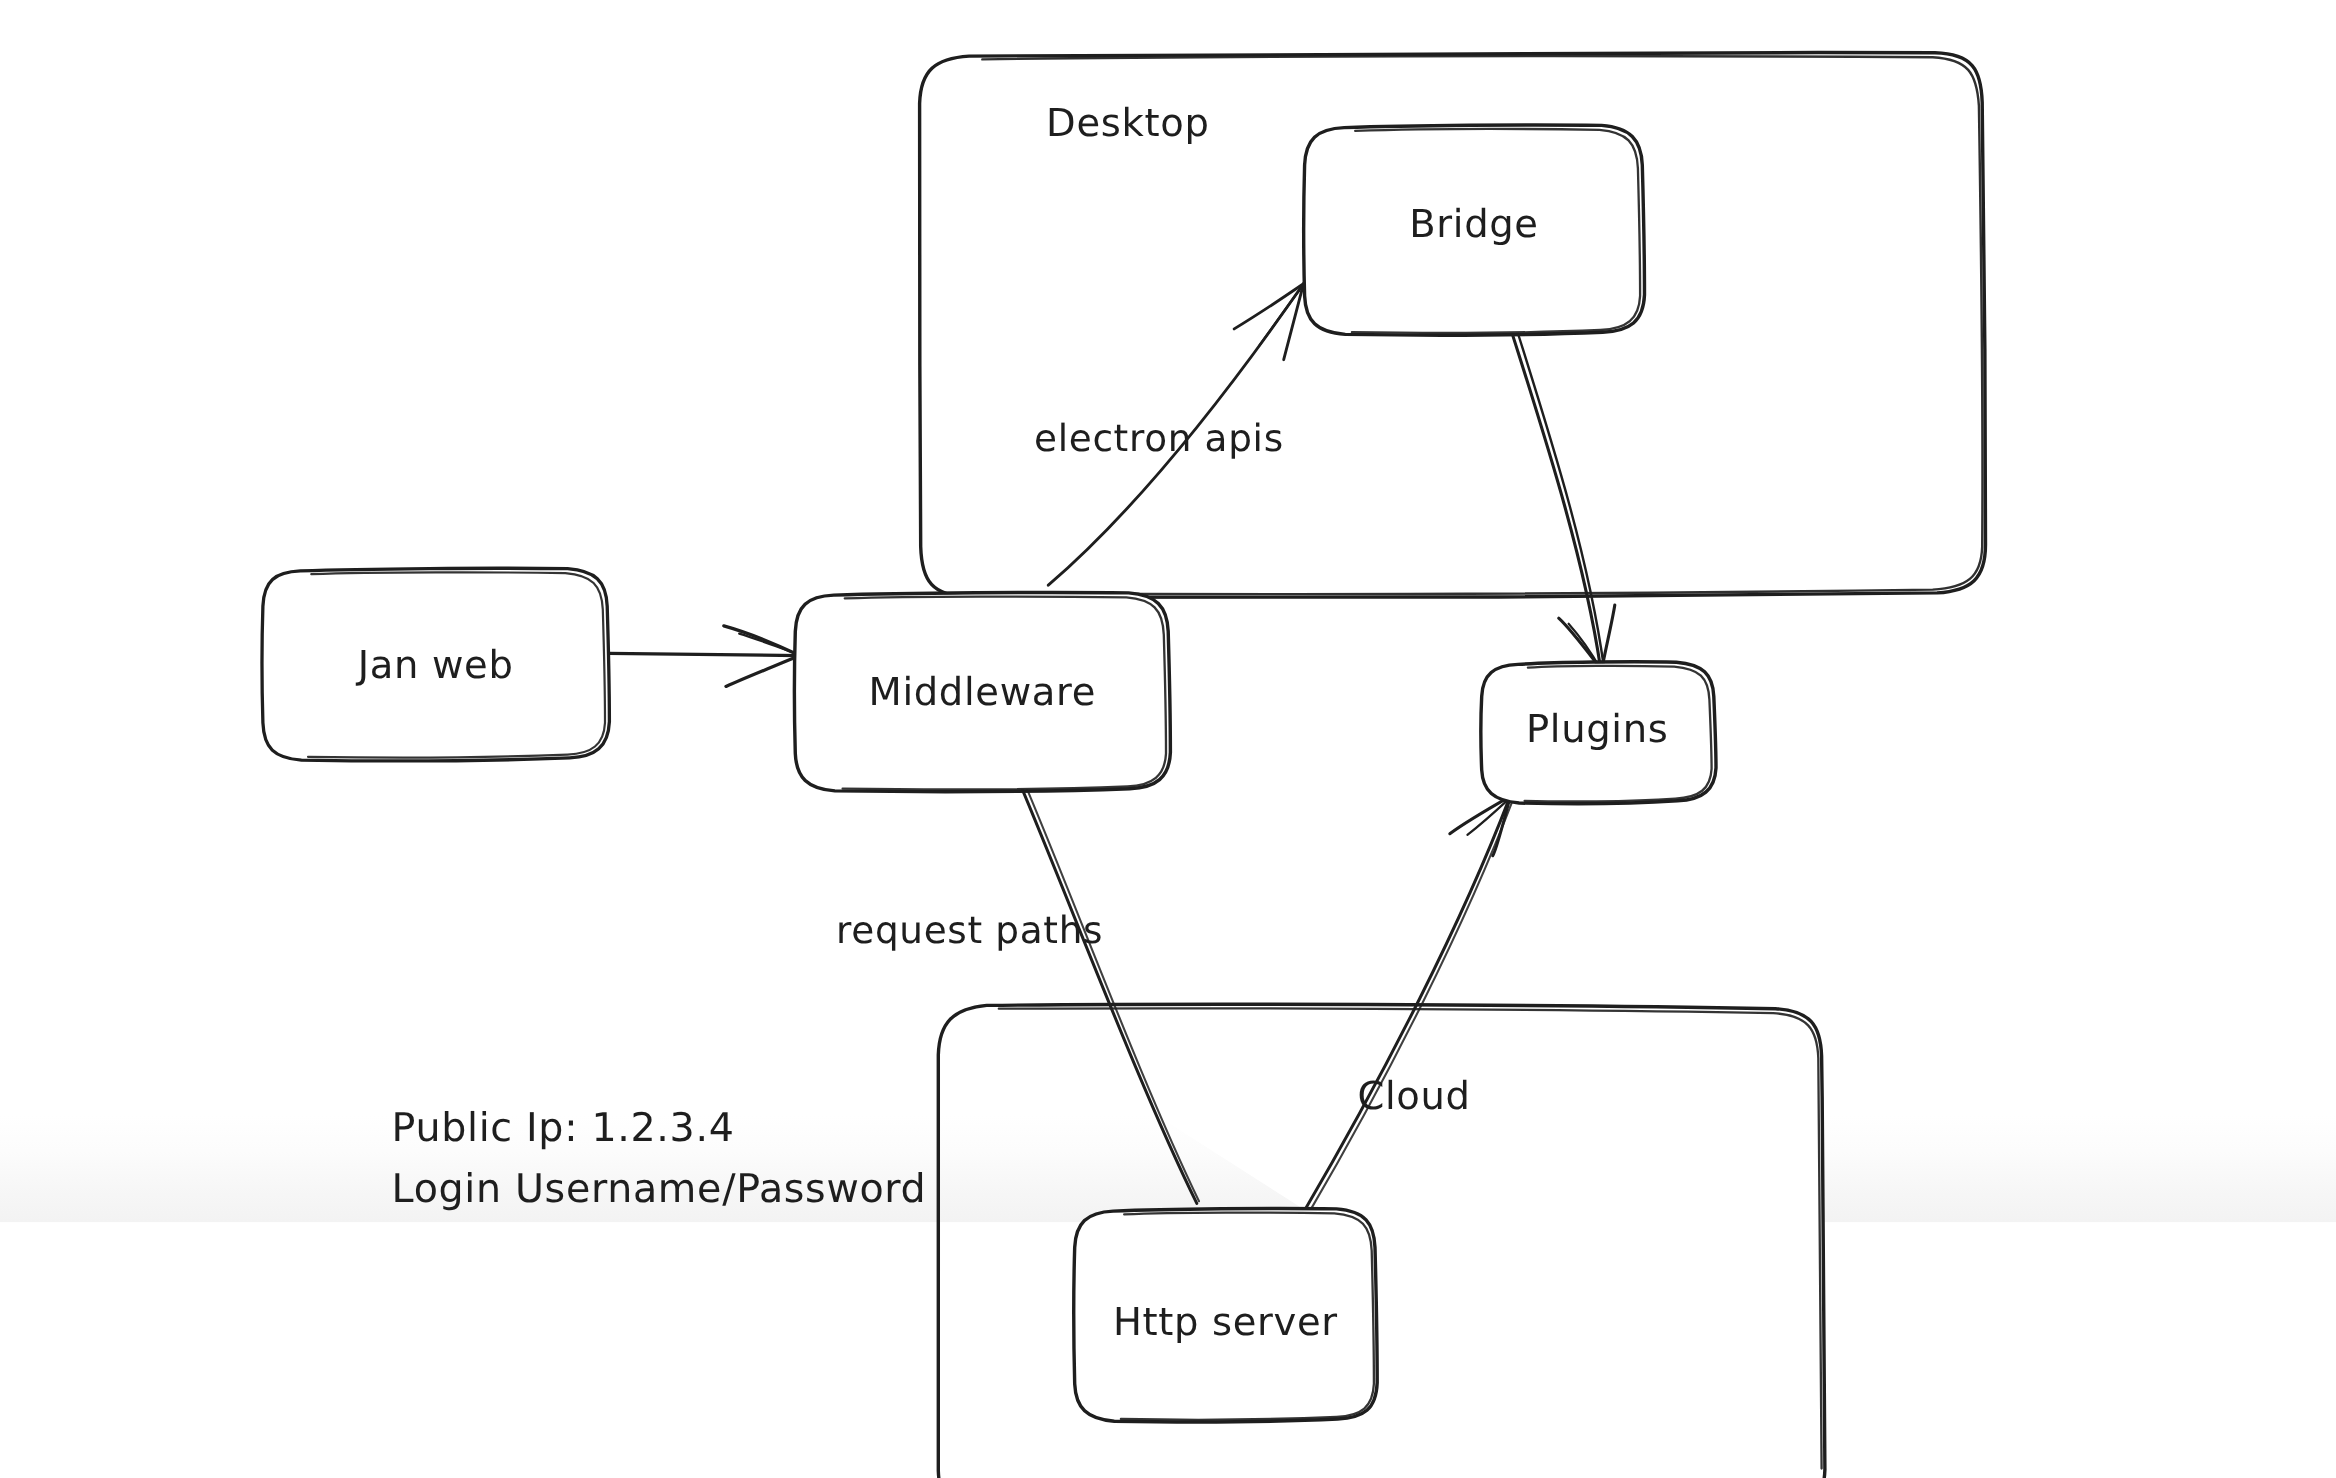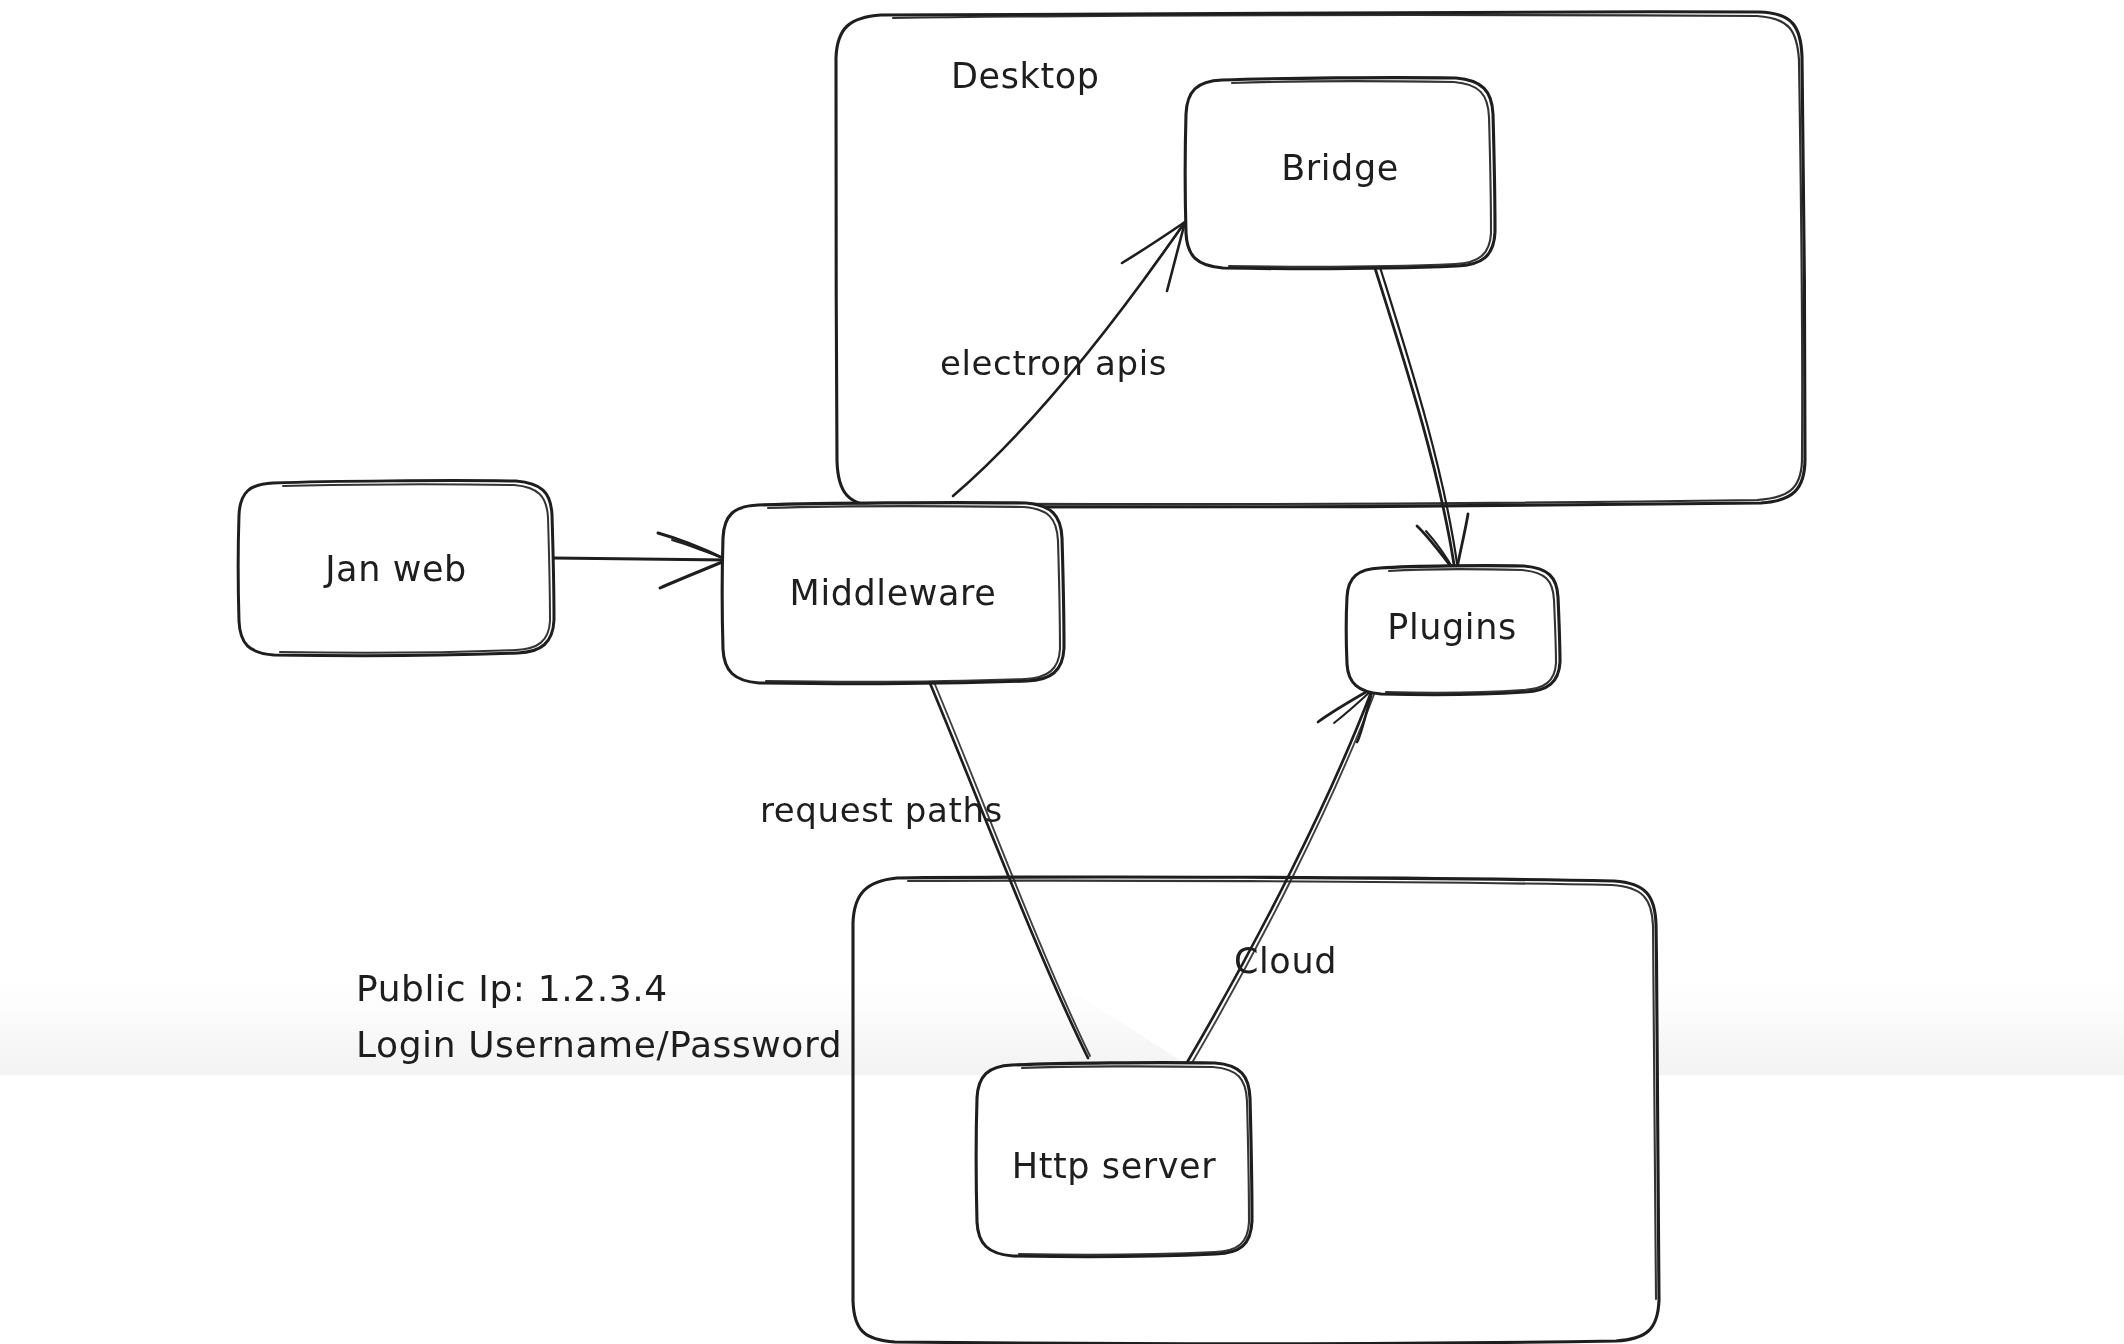--- a/index.html
+++ b/index.html
@@ -17,20 +17,21 @@
   #canvas-root {
     position: relative;
     width: 2124px;
     height: 1075px;
     background: linear-gradient(to bottom,
         #ffffff 0%,
         #ffffff 91%,
         #fcfcfc 94%,
         #f7f7f7 97%,
         #f3f3f3 100%);
+    margin-top: 36px;
   }
   #diagram-svg {
     position: absolute;
     inset: 0;
     width: 2124px;
     height: 1344px;
     display: block;
   }
   .sketch-stroke {
     fill: none;

